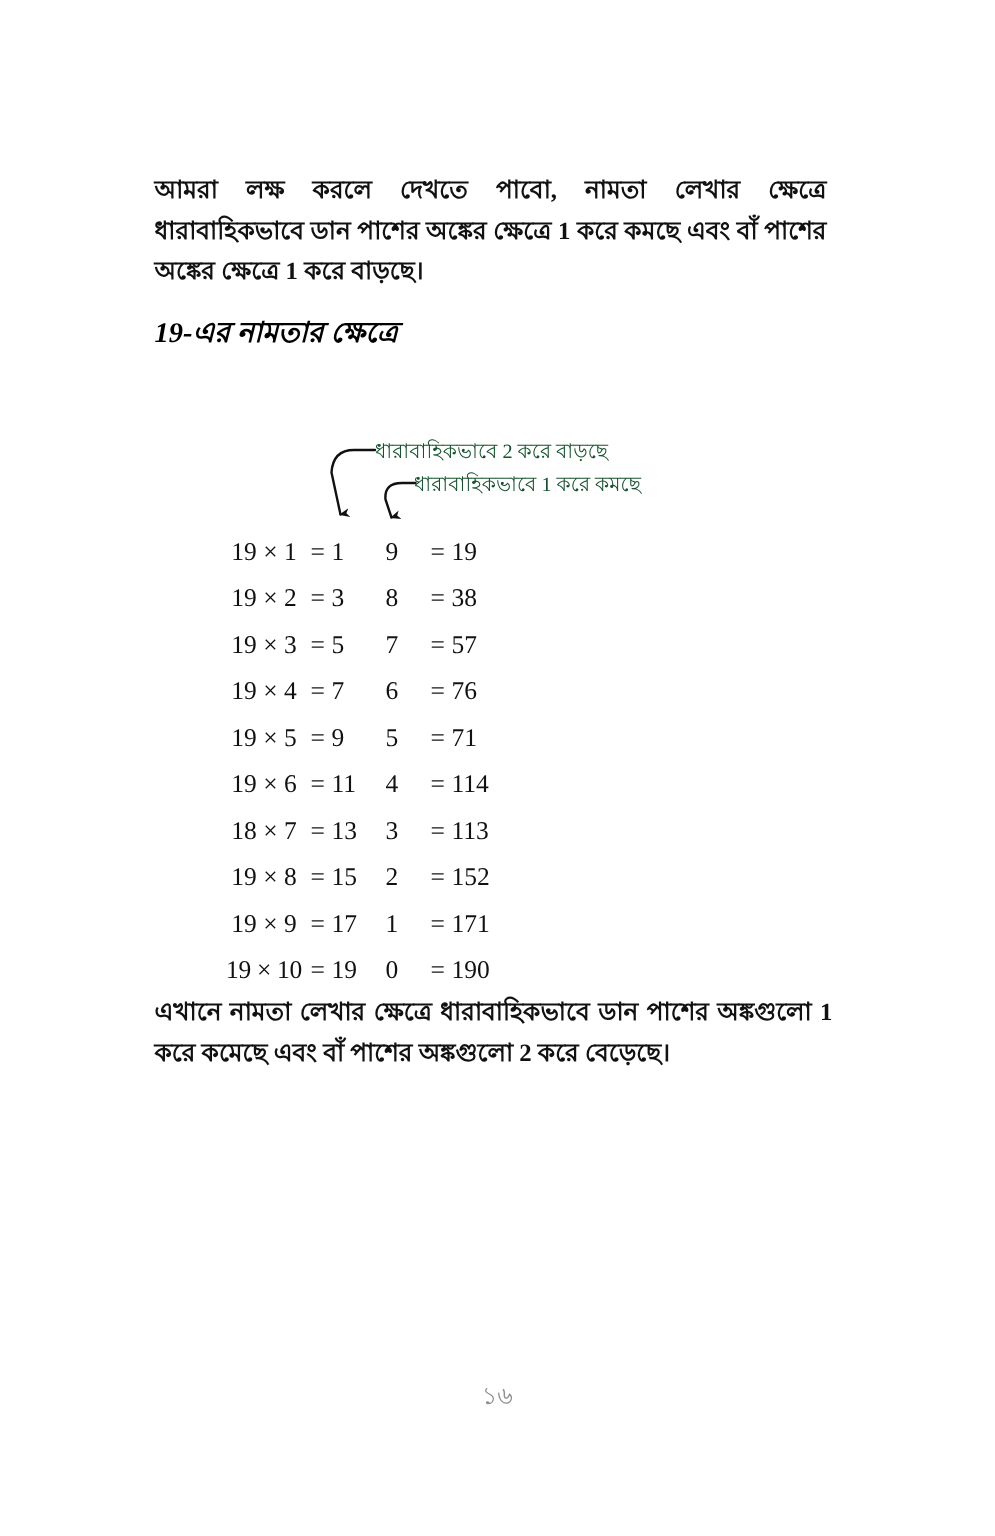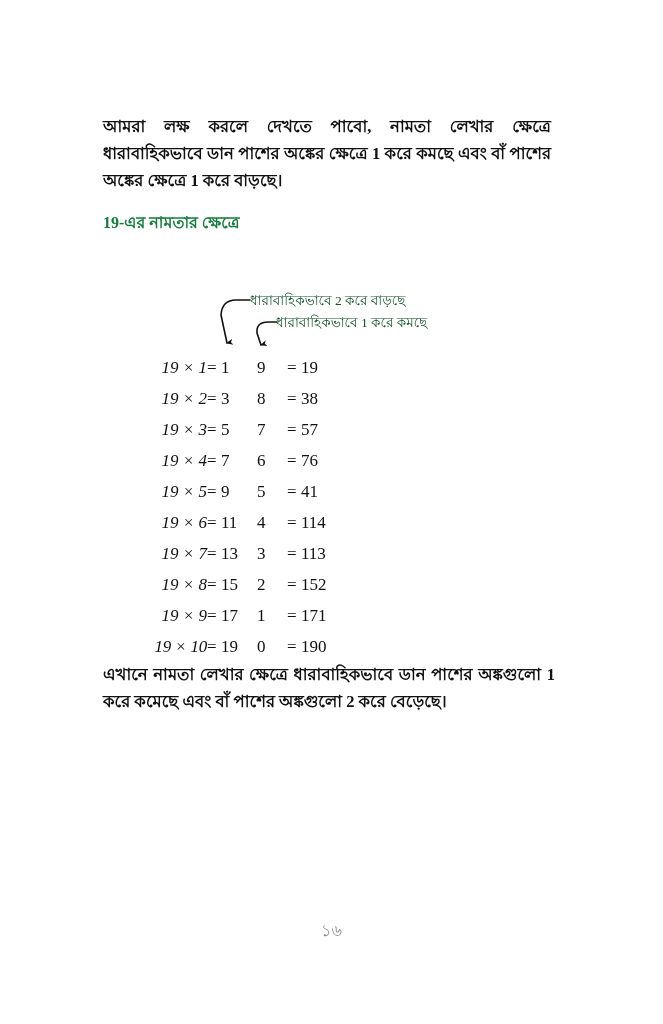--- a/index.html
+++ b/index.html
@@ -39,24 +39,25 @@
     color: #111111;
     font-weight: bold;
   }
   p.para.justify {
     text-align: justify;
     text-align-last: left;
   }
 
   h3.heading {
     margin: 4px 0 0 0;
-    font-size: 16px;
+    font-size: 19px;
     line-height: 26px;
     font-weight: bold;
-    color: #15803d;
+    color: #000000;
+    font-style: italic;
   }
 
   
   .annotations {
     position: absolute;
     left: 0;
     top: 293px;
     width: 663px;
     height: 62px;
   }
@@ -86,22 +87,21 @@
   .trow {
     display: flex;
     align-items: baseline;
     height: 31px;
     font-size: 17px;
     line-height: 31px;
     white-space: nowrap;
   }
   .c-expr {
     width: 62px;
-    text-align: right;
-    font-style: italic;
+    text-align: center;
   }
   .c-eq1 {
     width: 14px;
     text-align: left;
   }
   .c-left {
     width: 36px;
     text-align: left;
   }
   .c-right {
@@ -203,32 +203,32 @@
         <span class="c-right">6</span>
         <span class="c-eq2">=</span>
         <span class="c-prod">76</span>
       </div>
       <div class="trow">
         <span class="c-expr">19 × 5</span>
         <span class="c-eq1">=</span>
         <span class="c-left">9</span>
         <span class="c-right">5</span>
         <span class="c-eq2">=</span>
-        <span class="c-prod">41</span>
+        <span class="c-prod">71</span>
       </div>
       <div class="trow">
         <span class="c-expr">19 × 6</span>
         <span class="c-eq1">=</span>
         <span class="c-left">11</span>
         <span class="c-right">4</span>
         <span class="c-eq2">=</span>
         <span class="c-prod">114</span>
       </div>
       <div class="trow">
-        <span class="c-expr">19 × 7</span>
+        <span class="c-expr">18 × 7</span>
         <span class="c-eq1">=</span>
         <span class="c-left">13</span>
         <span class="c-right">3</span>
         <span class="c-eq2">=</span>
         <span class="c-prod">113</span>
       </div>
       <div class="trow">
         <span class="c-expr">19 × 8</span>
         <span class="c-eq1">=</span>
         <span class="c-left">15</span>

